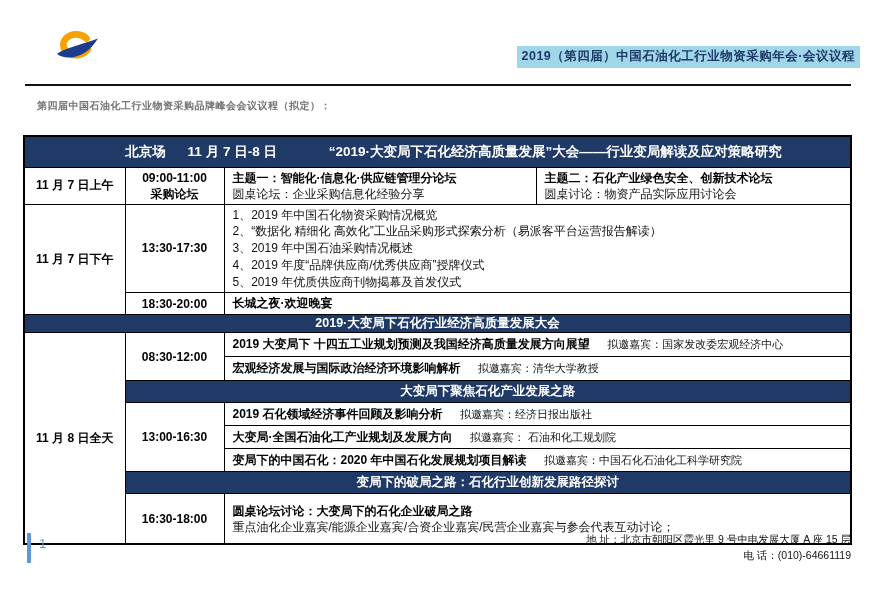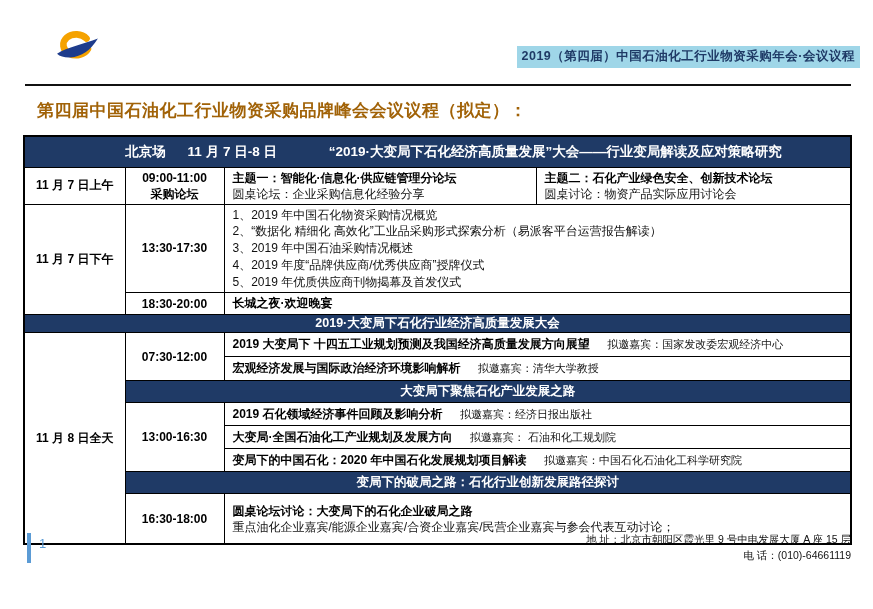--- a/index.html
+++ b/index.html
@@ -13,21 +13,21 @@
   .logo-text { margin-left:5px; }
   .logo-name { font-size:17px; font-weight:bold; color:#2b5aa6; letter-spacing:3px; font-style:italic; }
   .logo-domain { font-size:9px; font-weight:bold; color:#2b5aa6; margin-top:1px; letter-spacing:.4px; }
 
   
   .banner-highlight { position:absolute; top:46px; right:13px; background:#9fd6e8; color:#1f3a66;
     font-size:12.5px; font-weight:bold; padding:2px 5px 3px 5px; letter-spacing:.5px; }
 
   .header-rule { position:absolute; top:84px; left:25px; width:826px; height:2px; background:#111; }
 
-  .doc-title { position:absolute; left:37px; top:99px; font-size:17px; font-weight:bold; color:#a16207; letter-spacing:.5px; }
+  .doc-title { position:absolute; left:37px; top:99px; font-size:10px; font-weight:bold; color:#737373; letter-spacing:.5px; }
 
   
   table.agenda { position:absolute; left:23px; top:135px; width:827px; border-collapse:collapse;
     table-layout:fixed; border:2px solid #000; }
   table.agenda td { border:1.5px solid #000; vertical-align:middle; font-size:12px; color:#000; }
 
   tr.session-hd td { background:#1f3a66; color:#fff; height:31px; text-align:center; font-weight:bold; font-size:13.5px;padding-left:32px; }
   tr.session-hd .gap-a { margin-left:18px; }
   tr.session-hd .gap-b { margin-left:48px; }
 
@@ -127,21 +127,21 @@
       <td class="c-time">18:30-20:00</td>
       <td class="c-body evening-event" colspan="2">长城之夜·欢迎晚宴</td>
     </tr>
 
     <tr class="navy-bar bar-a">
       <td colspan="4">2019·大变局下石化行业经济高质量发展大会</td>
     </tr>
 
     <tr class="rm">
       <td class="c-date" rowspan="8">11 月 8 日全天</td>
-      <td class="c-time" rowspan="2">07:30-12:00</td>
+      <td class="c-time" rowspan="2">08:30-12:00</td>
       <td class="c-body" colspan="2">
         <span class="sess-title">2019 大变局下 十四五工业规划预测及我国经济高质量发展方向展望</span>
         <span class="sess-guest">拟邀嘉宾：国家发改委宏观经济中心</span>
       </td>
     </tr>
     <tr class="rm">
       <td class="c-body" colspan="2">
         <span class="sess-title">宏观经济发展与国际政治经济环境影响解析</span>
         <span class="sess-guest">拟邀嘉宾：清华大学教授</span>
       </td>

